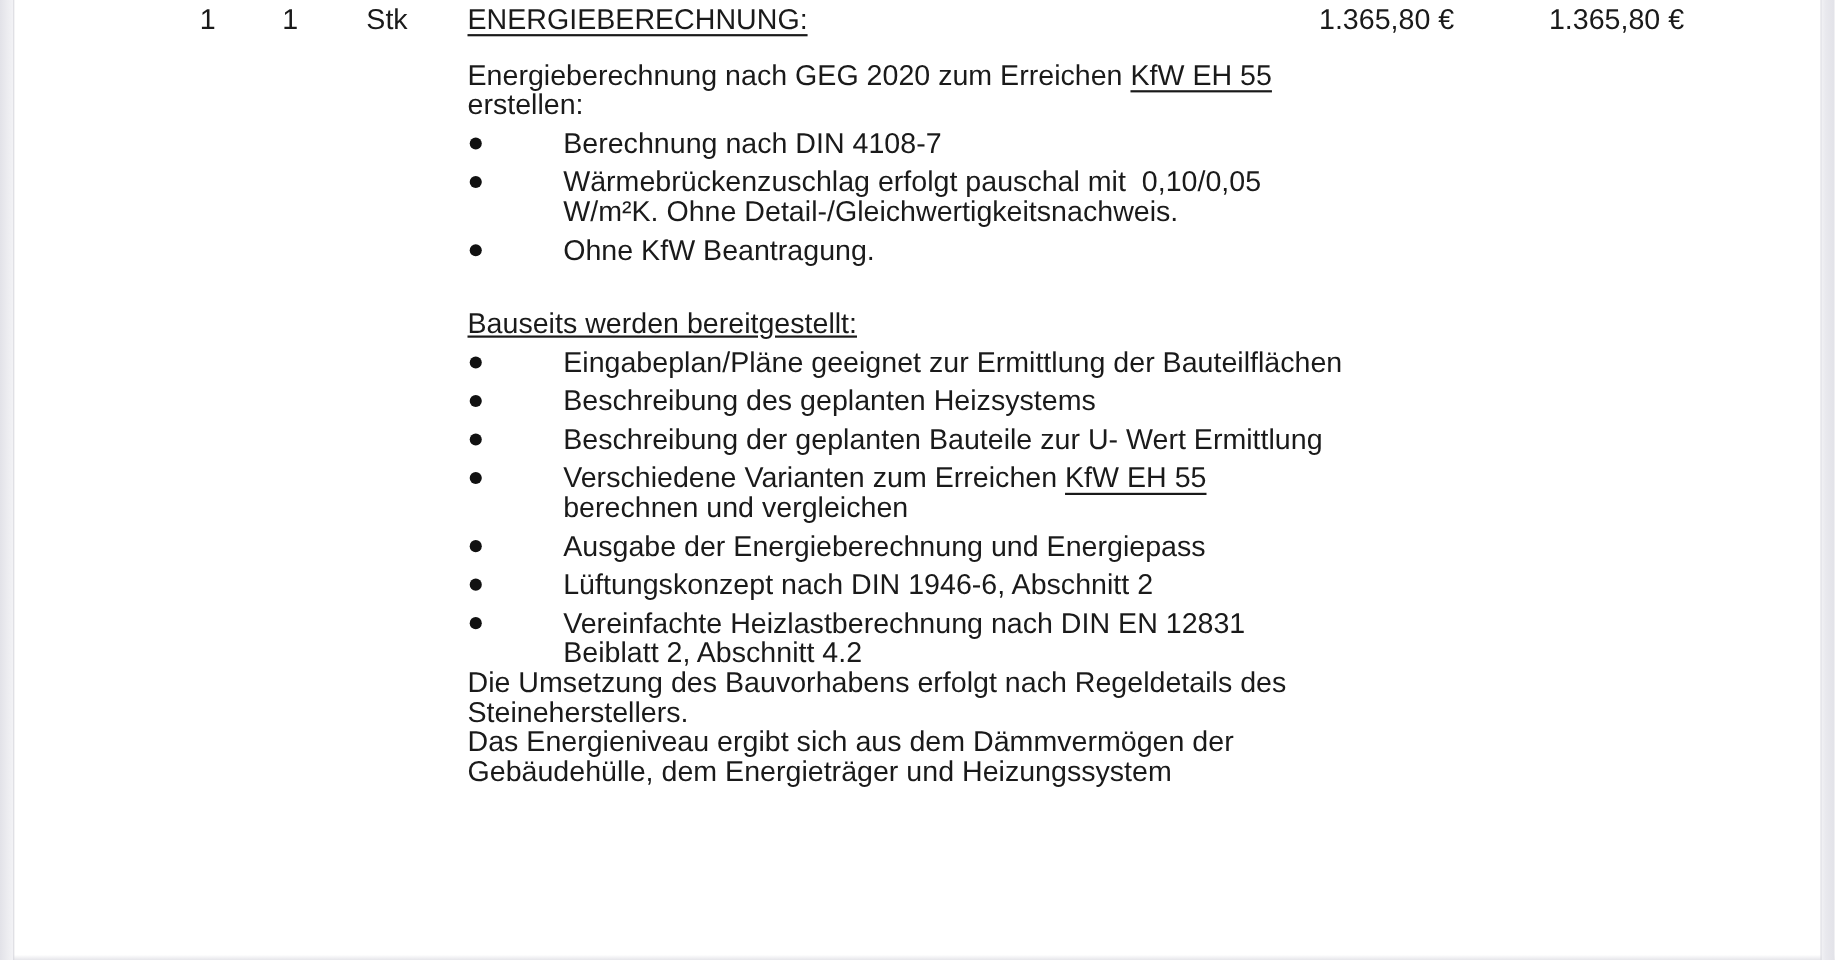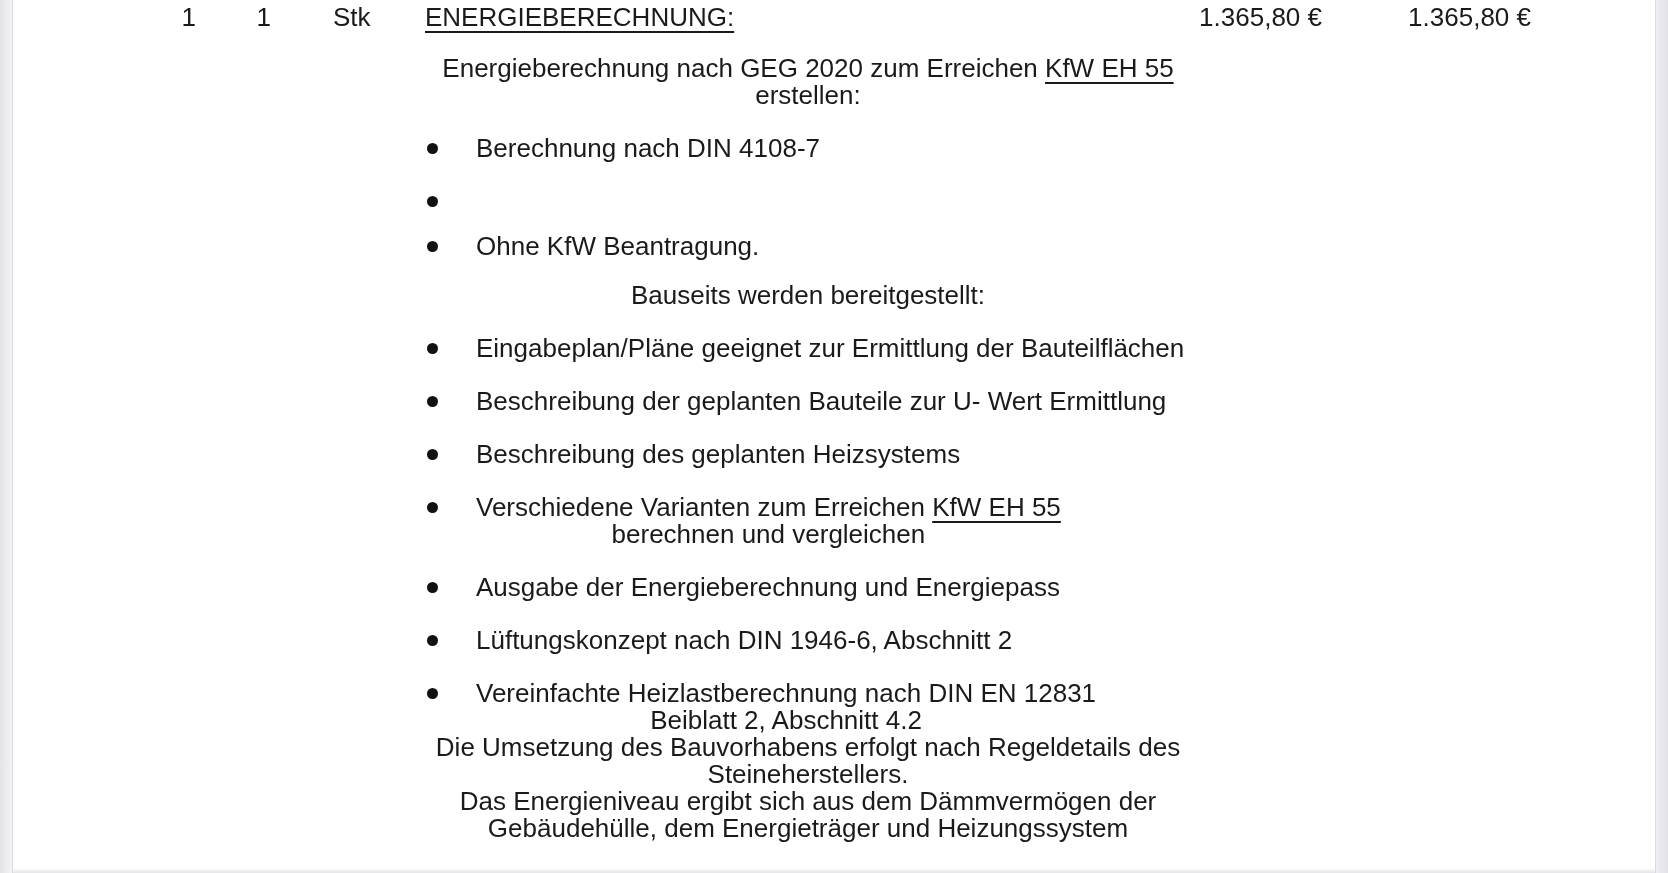--- a/index.html
+++ b/index.html
@@ -39,27 +39,27 @@
   .cell { position: absolute; top: 4px; white-space: pre; }
   .cell.num { text-align: right; }
   #pos   { left: 130px; width: 66px; }
   #qty   { left: 205px; width: 66px; }
   #unit  { left: 333px; }
   #title { left: 425px; text-decoration: underline; text-underline-offset: 5px; text-decoration-thickness: 2px; text-align: right; }
   #price-unit  { left: 1122px; width: 200px; }
   #price-total { left: 1331px; width: 200px; }
   
   #desc {
-    position: absolute; left: 425px; top: 0; width: 766px; text-align: center;
+    position: absolute; left: 425px; top: 0; width: 766px;
   }
   .line { white-space: pre; }
   .para-intro { margin-top: 55px; }
-  .section-heading { margin-top: 22px; }
+  .section-heading { margin-top: 40px; text-decoration: underline; }
   .closing { }
-  .bullet { display: flex; margin-top: 26px; }
+  .bullet { display: flex; margin-top: 8px; gap: 36px; }
   .bullet .dot {
     flex: 0 0 auto;
     width: 11px; height: 11px;
     margin: 8px 38px 0 2px;
     border-radius: 50%;
     background: #111111;
   }
   .u { text-decoration: underline; text-underline-offset: 5px; text-decoration-thickness: 2px; }
 </style>
 </head>
@@ -86,46 +86,50 @@
     </div>
 
     <div class="bullet">
       <span class="dot"></span>
       <div>
         <div class="line">Berechnung nach DIN 4108-7</div>
       </div>
     </div>
     <div class="bullet">
       <span class="dot"></span>
+      <div>
+        <div class="line">Wärmebrückenzuschlag erfolgt pauschal mit  0,10/0,05</div>
+        <div class="line">W/m²K. Ohne Detail-/Gleichwertigkeitsnachweis.</div>
+      </div>
     </div>
     <div class="bullet">
       <span class="dot"></span>
       <div>
         <div class="line">Ohne KfW Beantragung.</div>
       </div>
     </div>
 
     <div class="section-heading line">Bauseits werden bereitgestellt:</div>
 
     <div class="bullet">
       <span class="dot"></span>
       <div>
         <div class="line">Eingabeplan/Pläne geeignet zur Ermittlung der Bauteilflächen</div>
       </div>
     </div>
     <div class="bullet">
       <span class="dot"></span>
       <div>
-        <div class="line">Beschreibung der geplanten Bauteile zur U- Wert Ermittlung</div>
+        <div class="line">Beschreibung des geplanten Heizsystems</div>
       </div>
     </div>
     <div class="bullet">
       <span class="dot"></span>
       <div>
-        <div class="line">Beschreibung des geplanten Heizsystems</div>
+        <div class="line">Beschreibung der geplanten Bauteile zur U- Wert Ermittlung</div>
       </div>
     </div>
 
 
     <div class="bullet">
       <span class="dot"></span>
       <div>
         <div class="line"><span>Verschiedene Varianten zum Erreichen </span><span class="u">KfW EH 55</span></div>
         <div class="line">berechnen und vergleichen</div>
       </div>

